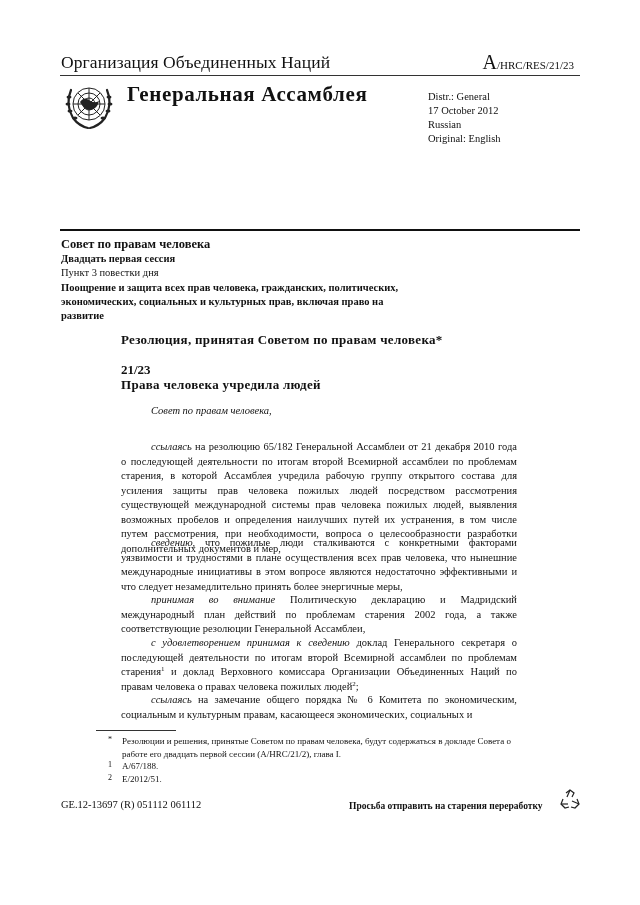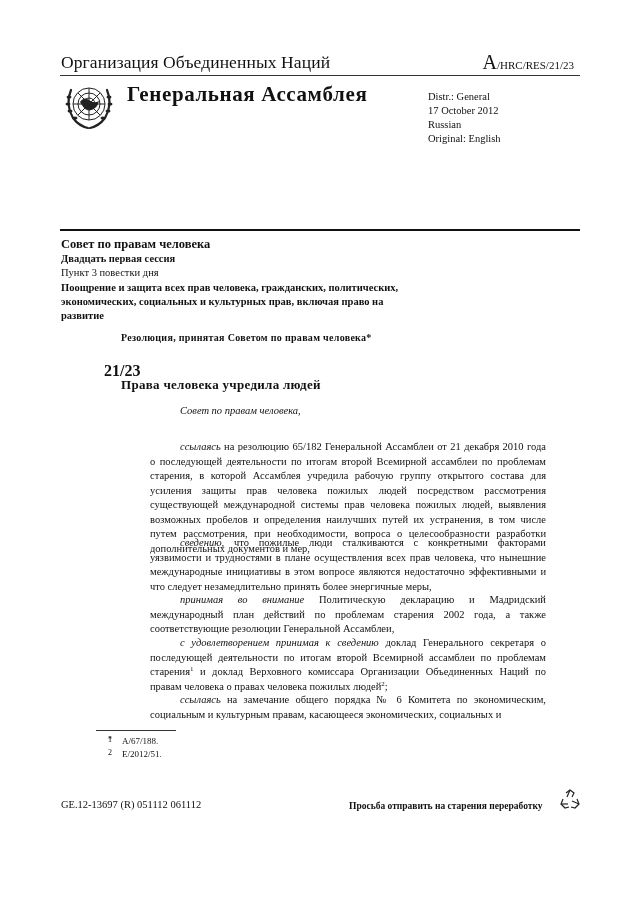--- a/index.html
+++ b/index.html
@@ -10,24 +10,24 @@
     .symbol .big { font-size: 20px; }
     .top-rule { left: 60px; top: 75px; width: 520px; height: 1px; background: #333; }
     .emblem { left: 62px; top: 80px; width: 54px; height: 50px; }
     .assembly { left: 127px; top: 82px; font-size: 21px; font-weight: bold; letter-spacing: 0.6px; }
     .distr { left: 428px; top: 90px; font-size: 10.5px; line-height: 14px; }
     .thick-rule { left: 60px; top: 229px; width: 520px; height: 2px; background: #111; }
     .council { left: 61px; top: 237px; font-size: 12.5px; font-weight: bold; }
     .session { left: 61px; top: 253px; font-size: 10.5px; font-weight: bold; }
     .agenda { left: 61px; top: 267px; font-size: 10.5px; }
     .item-title { left: 61px; top: 281px; width: 360px; font-size: 10.5px; font-weight: bold; line-height: 14px; }
-    .res-adopted { left: 121px; top: 332px; font-size: 10px; font-weight: bold; letter-spacing: 0.3px; }
-    .res-num { left: 104px; top: 362px; font-size: 16px; font-weight: bold; }
+    .res-adopted { left: 121px; top: 332px; font-size: 13px; font-weight: bold; letter-spacing: 0.3px; }
+    .res-num { left: 121px; top: 362px; font-size: 13px; font-weight: bold; }
     .res-title { left: 121px; top: 377px; font-size: 13px; font-weight: bold; letter-spacing: 0.3px; }
-    .body { left: 121px; width: 396px; font-size: 10.5px; line-height: 14.5px; text-align: justify; margin-left: 29px; }
+    .body { left: 121px; width: 396px; font-size: 10.5px; line-height: 14.5px; text-align: justify; }
     .body p { margin: 0; text-indent: 30px; }
     .body i { font-style: italic; }
     .p0 { top: 404px; }
     .p1 { top: 440px; }
     .p2 { top: 536px; }
     .p3 { top: 593px; }
     .p4 { top: 636px; }
     .p5 { top: 693px; }
     .fn-rule { left: 96px; top: 730px; width: 80px; height: 1px; background: #333; }
     .footnotes { left: 108px; top: 735px; width: 412px; font-size: 9px; line-height: 12.5px; }
@@ -106,21 +106,21 @@
 </div>
 <div class="abs body p4">
   <p><i>с удовлетворением принимая к сведению</i><span> доклад Генерального секретаря о последующей деятельности по итогам второй Всемирной ассамблеи по проблемам старения</span><sup>1</sup><span> и доклад Верховного комиссара Организации Объединенных Наций по правам человека о правах человека пожилых людей</span><sup>2</sup><span>;</span></p>
 </div>
 <div class="abs body p5">
   <p><i>ссылаясь</i><span> на замечание общего порядка № 6 Комитета по экономическим, социальным и культурным правам, касающееся экономических, социальных и</span></p>
 </div>
 
 <div class="abs fn-rule"></div>
 <div class="abs footnotes">
-  <div class="fn"><span class="mark">*</span></div>
+  <div class="fn"><span class="mark">*</span><span>Резолюции и решения, принятые Советом по правам человека, будут содержаться в докладе Совета о работе его двадцать первой сессии (A/HRC/21/2), глава I.</span></div>
   <div class="fn"><span class="mark">1</span><span>A/67/188.</span></div>
   <div class="fn"><span class="mark">2</span><span>E/2012/51.</span></div>
 </div>
 
 <div class="abs job">GE.12-13697  (R)  051112  061112</div>
 <div class="abs recycle-text">Просьба отправить на старения переработку</div>
 <svg class="abs recycle-icon" viewBox="0 0 22 24">
   <g fill="none" stroke="#222" stroke-width="1.2">
     <path d="M7 4 L11 1 L15 4 L13 8"></path>
     <path d="M4 10 L2 15 L6 19 L10 18"></path>

